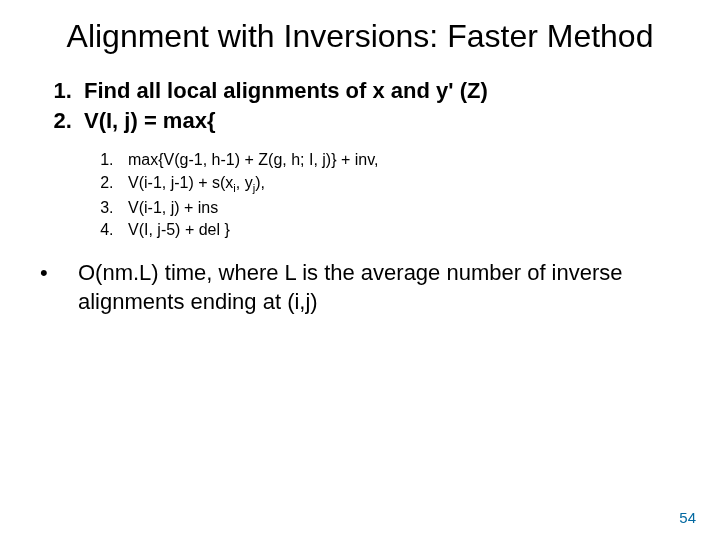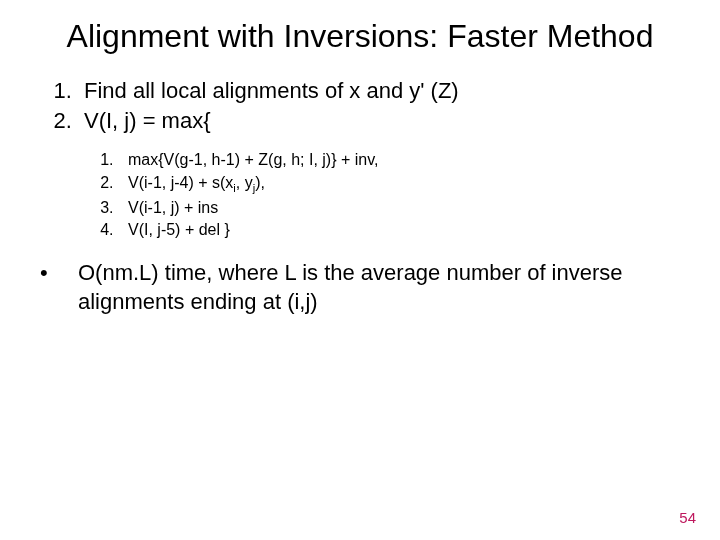--- a/index.html
+++ b/index.html
@@ -25,20 +25,21 @@
     line-height: 1.15;
   }
   .body {
     padding: 22px 40px 0 40px;
     font-size: 22px;
     line-height: 1.3;
   }
   ol.outer {
     margin: 0 0 14px 0;
     padding-left: 38px;
+    font-weight: bold;
   }
   ol.outer > li {
     padding-left: 6px;
     margin-bottom: 2px;
   }
   ol.inner {
     margin: 6px 0 18px 0;
     padding-left: 78px;
     font-size: 16px;
   }
@@ -54,21 +55,21 @@
   }
   .bullet-row .dot {
     width: 38px;
     flex: 0 0 38px;
   }
   .page-num {
     position: absolute;
     right: 24px;
     bottom: 14px;
     font-size: 15px;
-    color: #be185d;
+    color: #0369a1;
   }
   sub {
     font-size: 0.7em;
     vertical-align: sub;
   }
 </style>
 </head>
 <body>
 
 <div class="slide">
@@ -77,21 +78,21 @@
 
   <div class="body">
 
     <ol class="outer">
       <li>Find all local alignments of x and y' (Z)</li>
       <li>V(I, j) = max{</li>
     </ol>
 
     <ol class="inner">
       <li><span>max{V(g-1, h-1) + Z(g, h; I, j)} + inv,</span></li>
-      <li><span>V(i-1, j-4) + s(x</span><sub>i</sub><span>, y</span><sub>j</sub><span>),</span></li>
+      <li><span>V(i-1, j-1) + s(x</span><sub>i</sub><span>, y</span><sub>j</sub><span>),</span></li>
       <li>V(i-1, j) + ins</li>
       <li>V(I, j-5) + del }</li>
     </ol>
 
     <div class="bullet-row">
       <div class="dot">•</div>
       <div>O(nm.L) time, where L is the average number of inverse alignments ending at (i,j)</div>
     </div>
 
   </div>

